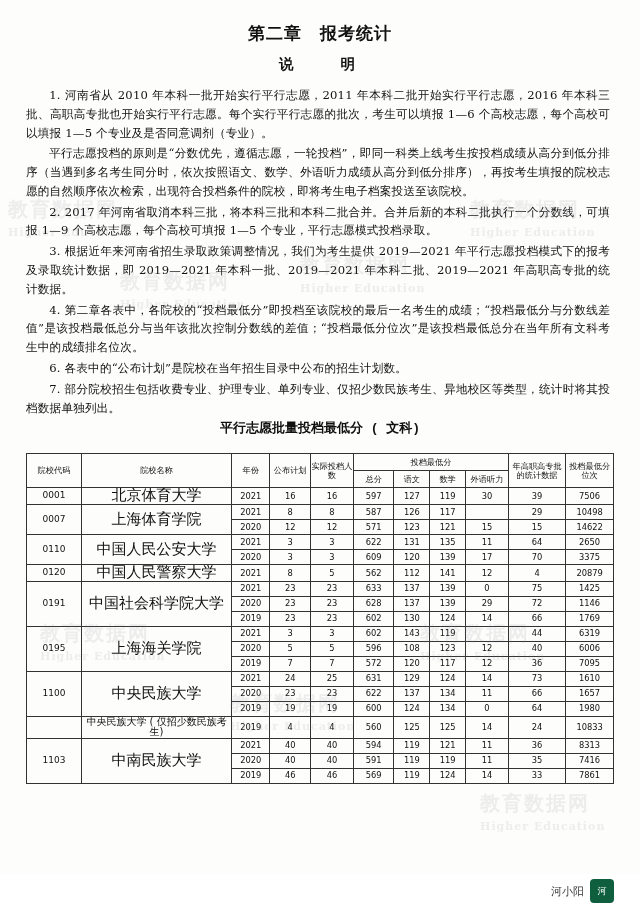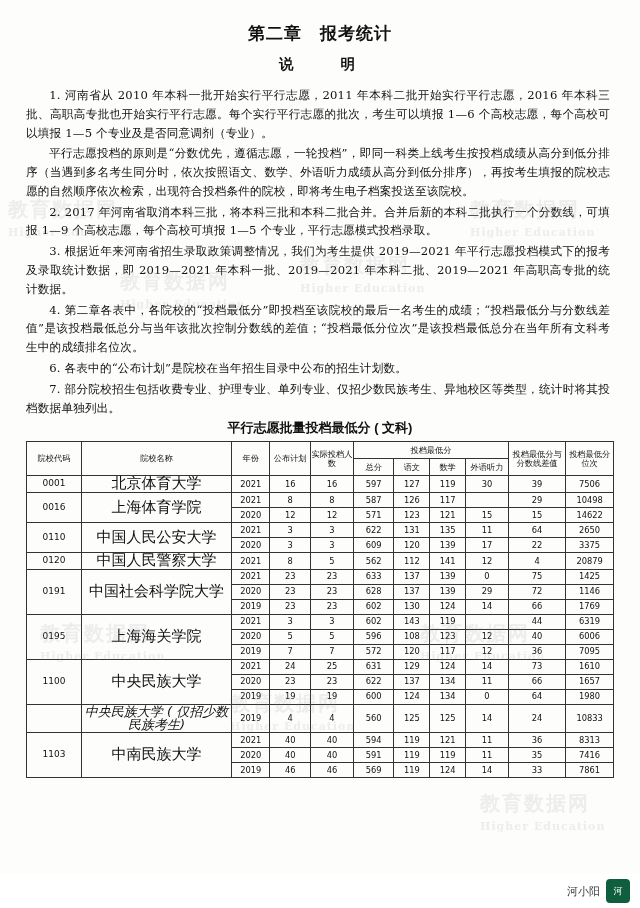--- a/index.html
+++ b/index.html
@@ -62,25 +62,25 @@
     letter-spacing: 0.2px;
   }
   h3.title-main {
     font-family: "DejaVu Serif", "Liberation Serif", serif;
     font-size: 13.5px;
     font-weight: bold;
     text-align: center;
     margin: 13px 0 2px 0;
   }
   h4.title-sub {
-    font-family: Liberation Sans, sans-serif;
+    font-family: Liberation Mono, monospace;
     font-size: 13px;
     font-weight: bold;
     text-align: center;
-    margin: 0 0 4px 0;
+    margin: 0 0 16px 0;
   }
 
   table.grid {
     border-collapse: collapse;
     width: 100%;
     font-family: "DejaVu Sans", "Liberation Sans", sans-serif;
     font-size: 8.3px;
     table-layout: fixed;
   }
   table.grid th, table.grid td {
@@ -97,35 +97,34 @@
     font-size: 8.2px;
     padding: 1px 0;
   }
   td.school {
     font-size: 15px;
   }
   td.code {
     font-size: 9px;
   }
   td.small {
-    font-size: 13px;
-    font-style: italic;
+    font-size: 10px;
   }
   .hdr-two { line-height: 1.12; margin-top: 44px; }
 
   
   .footer-bar {
     position: absolute;
     left: 0; right: 0; bottom: 0;
     height: 34px;
     background: #ffffff;
     display: flex;
     align-items: center;
     justify-content: flex-end;
-    padding-right: 10px;
+    padding-right: 26px;
     box-sizing: border-box;
   }
   .footer-label {
     font-size: 11px;
     color: #3a3a3a;
     margin-right: 6px;
     font-family: "DejaVu Sans", "Liberation Sans", sans-serif;
   }
   .footer-logo {
     width: 24px; height: 24px;
@@ -191,21 +190,21 @@
       <col style="width:40px">
     </colgroup>
     <thead>
       <tr>
         <th rowspan="2" class="hdr-two">院校代码</th>
         <th rowspan="2">院校名称</th>
         <th rowspan="2">年份</th>
         <th rowspan="2" class="hdr-two">公布计划</th>
         <th rowspan="2" class="hdr-two">实际投档人数</th>
         <th colspan="4">投档最低分</th>
-        <th rowspan="2" class="hdr-two">投档最低分与分数线差值</th>
+        <th rowspan="2" class="hdr-two">年高职高专批的统计数据</th>
         <th rowspan="2" class="hdr-two">投档最低分位次</th>
       </tr>
       <tr>
         <th>总分</th>
         <th>语文</th>
         <th>数学</th>
         <th>外语听力</th>
       </tr>
     </thead>
     <tbody id="tbody">
@@ -216,21 +215,21 @@
           <td>16</td>
           <td>16</td>
           <td>597</td>
           <td>127</td>
           <td>119</td>
           <td>30</td>
           <td>39</td>
           <td>7506</td>
         </tr>
         <tr>
-          <td class="code" rowspan="2">0016</td>
+          <td class="code" rowspan="2">0007</td>
           <td class="school" rowspan="2">上海体育学院</td>
           <td>2021</td>
           <td>8</td>
           <td>8</td>
           <td>587</td>
           <td>126</td>
           <td>117</td>
           <td></td>
           <td>29</td>
           <td>10498</td>
@@ -260,21 +259,21 @@
           <td>2650</td>
         </tr>
         <tr>
           <td>2020</td>
           <td>3</td>
           <td>3</td>
           <td>609</td>
           <td>120</td>
           <td>139</td>
           <td>17</td>
-          <td>22</td>
+          <td>70</td>
           <td>3375</td>
         </tr>
         <tr>
           <td class="code">0120</td>
           <td class="school">中国人民警察大学</td>
           <td>2021</td>
           <td>8</td>
           <td>5</td>
           <td>562</td>
           <td>112</td>

